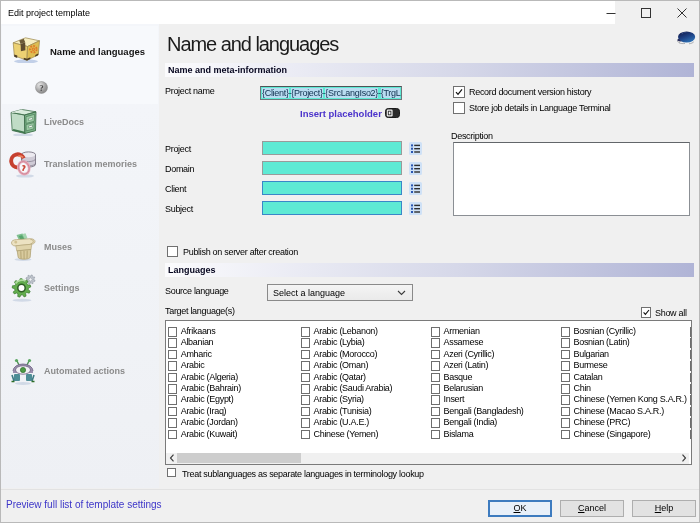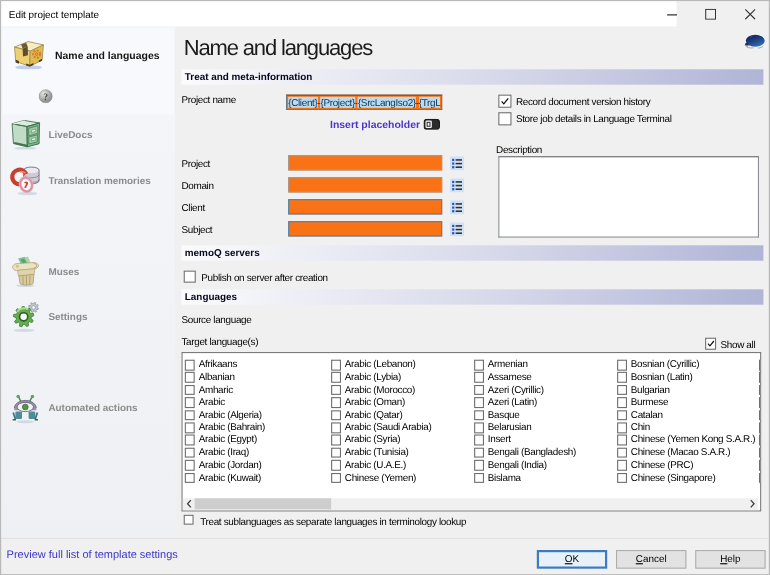--- a/index.html
+++ b/index.html
@@ -24,21 +24,21 @@
   #active-desc{position:absolute;left:53px;top:36px;width:102px;font-size:9px;color:#3d3d3d;line-height:11px;}
   .nav-item{position:absolute;left:0;width:158px;height:41px;}
   .nav-item .side-icon{top:50%;margin-top:-14px;height:28px;width:28px;}
   .nav-label{position:absolute;left:43px;top:50%;transform:translateY(-50%);font-weight:bold;font-size:9px;color:#8b8b8b;}
   
   .bar{position:absolute;left:165px;width:529px;height:14px;background:linear-gradient(90deg,#fbfbfd 0%,#d6d8e9 55%,#b0b4d6 100%);}
   .bar span{position:absolute;left:3px;top:50%;transform:translateY(-50%);font-weight:bold;font-size:9px;color:#05051e;}
   #page-title{position:absolute;left:167px;top:33px;font-size:20px;letter-spacing:-1.05px;color:#1b1b1b;}
   #mq-logo{position:absolute;left:676px;top:31px;}
   .lbl{position:absolute;font-size:9px;color:#000;letter-spacing:-0.3px;white-space:nowrap;}
-  .field{position:absolute;background:#f97316;}
+  .field{position:absolute;background:#5eead4;}
   .listbtn{position:absolute;width:13px;height:13px;}
   
   .cb{position:absolute;background:#fff;border:1px solid #707070;}
   .cb.checked svg{position:absolute;}
   
   #pn-input{left:260px;top:86px;width:139px;height:12px;border:1px solid #70767b;border-top-color:#4e5357;padding:0 0 0 1px;overflow:hidden;white-space:nowrap;line-height:12px;letter-spacing:-0.3px;}
   #pn-input .tok{background:#b9dcf1;color:#10304e;}
   #pn-input .sep{color:#10304e;}
   #insert-link{position:absolute;left:300px;top:108px;font-weight:bold;font-size:9.5px;color:#4b33cb;}
   #toggle-icon{position:absolute;left:385px;top:108px;}
@@ -215,21 +215,21 @@
           <stop offset="1" stop-color="#3079bd"></stop>
         </linearGradient>
       </defs>
     <path d="M2,9.5 C1,10.5 2,11.5 4,11.2 M3,11.8 C4.5,12.6 7,12.8 9,12.4 M13,12.8 C15,12.6 17,11.8 17.8,10.8" fill="none" stroke="#8e9096" stroke-width="0.7"></path>
     <ellipse cx="10.6" cy="6" rx="8.6" ry="5.5" fill="url(#lg)"></ellipse>
     <path d="M3.4,7.8 C1.8,8.1 0.8,8.8 1.4,9.6 C2,10.3 4,10.6 5.8,10.3 C4.5,9.7 3.6,8.9 3.4,7.8 Z" fill="#252a58"></path>
     <path d="M5.5,2.8 C7,1.4 9.5,0.8 12,1.1 C9.5,1.2 7.2,2 5.9,3.4 Z" fill="#4a6fae" opacity="0.8"></path>
 
   </svg>
       <div class="bar" style="top:63px">
-      <span>Treat and meta-information</span>
+      <span>Name and meta-information</span>
     </div>
 
   <span class="lbl" style="left:165px;top:86px">Project name</span>
   <div class="field" id="pn-input"><span id="pn-tokens"><span class="tok">{Client}</span><span class="sep">-</span><span class="tok">{Project}</span><span class="sep">-</span><span class="tok">{SrcLangIso2}</span><span class="sep">-</span><span class="tok">{TrgL</span></span></div>
   <span id="insert-link">Insert placeholder</span>
   <svg id="toggle-icon" width="15" height="10" viewBox="0 0 15 10">
     <rect x="0.5" y="0.5" width="14" height="9" rx="2.8" fill="#2b2b2b" stroke="#1a1a1a"></rect>
     <rect x="1.8" y="1.6" width="5.8" height="6.8" rx="1.2" fill="#f5f5f5"></rect>
     <rect x="3.3" y="3.2" width="2.6" height="3.6" fill="none" stroke="#2b2b2b" stroke-width="0.9"></rect>
   </svg>
@@ -284,30 +284,33 @@
       <rect x="2" y="5.7" width="2" height="2" fill="#2a56b0"></rect>
       <rect x="2" y="9" width="2" height="2" fill="#2a56b0"></rect>
       <rect x="5.2" y="2.7" width="5.8" height="1.4" fill="#2f2f2f"></rect>
       <rect x="5.2" y="6" width="5.8" height="1.4" fill="#2f2f2f"></rect>
       <rect x="5.2" y="9.3" width="5.8" height="1.4" fill="#2f2f2f"></rect>
     </svg>
 
   <span class="lbl" style="left:451px;top:131px">Description</span>
   <div id="description-box"></div>
 
-  <div class="bar" style="top:223px">
-      <span>memoQ servers</span>
-    </div>
   <div class="cb" style="left:166.5px;top:245.5px;width:9.5px;height:9.5px"></div>
   <span class="lbl" style="left:183px;top:246.5px">Publish on server after creation</span>
 
   <div class="bar" style="top:263px">
       <span>Languages</span>
     </div>
   <span class="lbl" style="left:165px;top:285.5px">Source language</span>
+  <div id="src-combo">
+    <span class="val">Select a language</span>
+    <svg width="9" height="6" viewBox="0 0 9 6">
+        <path d="M1,1 L4.5,4.5 L8,1" fill="none" stroke="#3c3c3c" stroke-width="1.1"></path>
+      </svg>
+  </div>
   <span class="lbl" style="left:165px;top:305.5px">Target language(s)</span>
   <div class="cb checked" style="left:640.5px;top:307px;width:8.5px;height:8.5px">
     <svg width="8.5" height="8.5" viewBox="0 0 8.5 8.5" style="position:absolute;left:0;top:0">
         <path d="M1.6,4.4 L3.4,6.4 L7,2" fill="none" stroke="#111" stroke-width="1.1"></path>
       </svg>
   </div>
   <span class="lbl" style="left:655px;top:308px">Show all</span>
 
   <div id="listbox">
     <div id="lang-items">

